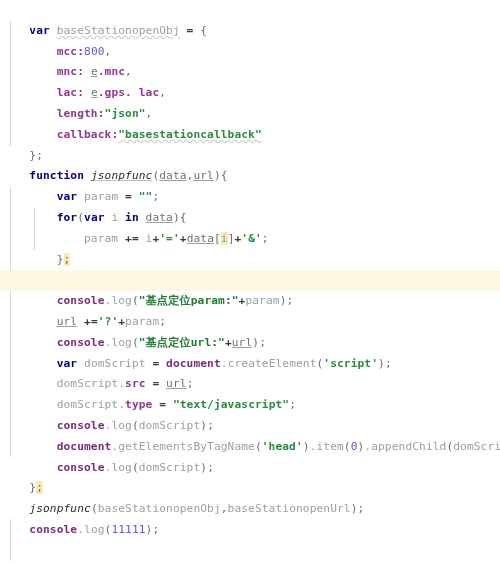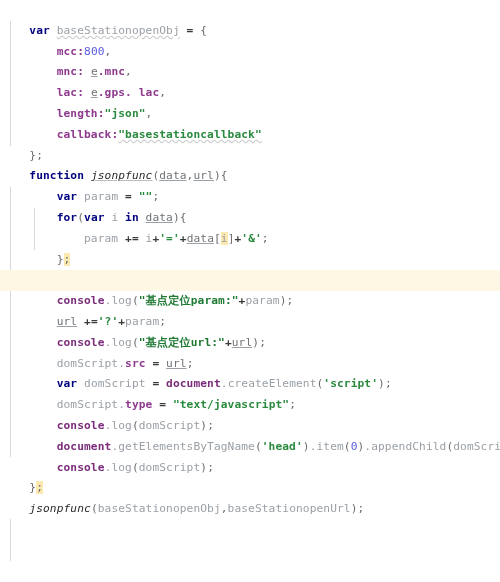--- a/index.html
+++ b/index.html
@@ -133,25 +133,25 @@
 
   <div class="line">
     <span>    </span><span class="declu">url</span><span> </span><span class="op">+=</span><span class="str">'?'</span><span class="op">+</span><span class="ident">param</span><span class="punc">;</span>
   </div>
 
   <div class="line">
     <span>    </span><span class="obj">console</span><span class="ident">.</span><span class="ident">log</span><span class="punc">(</span><span class="cn">"基点定位url:"</span><span class="op">+</span><span class="declu">url</span><span class="punc">)</span><span class="punc">;</span>
   </div>
 
   <div class="line">
-    <span>    </span><span class="ident">domScript</span><span class="ident">.</span><span class="prop">src</span><span> </span><span class="op">=</span><span> </span><span class="declu">url</span><span class="punc">;</span>
+    <span>    </span><span class="kw">var</span><span> </span><span class="ident">domScript</span><span> </span><span class="op">=</span><span> </span><span class="obj">document</span><span class="ident">.</span><span class="ident">createElement</span><span class="punc">(</span><span class="str">'script'</span><span class="punc">)</span><span class="punc">;</span>
   </div>
 
   <div class="line">
-    <span>    </span><span class="kw">var</span><span> </span><span class="ident">domScript</span><span> </span><span class="op">=</span><span> </span><span class="obj">document</span><span class="ident">.</span><span class="ident">createElement</span><span class="punc">(</span><span class="str">'script'</span><span class="punc">)</span><span class="punc">;</span>
+    <span>    </span><span class="ident">domScript</span><span class="ident">.</span><span class="prop">src</span><span> </span><span class="op">=</span><span> </span><span class="declu">url</span><span class="punc">;</span>
   </div>
 
   <div class="line">
     <span>    </span><span class="ident">domScript</span><span class="ident">.</span><span class="prop">type</span><span> </span><span class="op">=</span><span> </span><span class="str">"text/javascript"</span><span class="punc">;</span>
   </div>
 
   <div class="line">
     <span>    </span><span class="obj">console</span><span class="ident">.</span><span class="ident">log</span><span class="punc">(</span><span class="ident">domScript</span><span class="punc">)</span><span class="punc">;</span>
   </div>
 
@@ -164,18 +164,21 @@
   </div>
 
   <div class="line">
     <span class="punc">}</span><span class="punc selbox">;</span>
   </div>
 
   <div class="line">
     <span class="fnidef">jsonpfunc</span><span class="punc">(</span><span class="ident">baseStationopenObj</span><span class="punc">,</span><span class="ident">baseStationopenUrl</span><span class="punc">)</span><span class="punc">;</span>
   </div>
 
+  <div class="line">
+    <span class="obj">console</span><span class="ident">.</span><span class="ident">log</span><span class="punc">(</span><span class="num">11111</span><span class="punc">)</span><span class="punc">;</span>
+  </div>
 
   <div class="line">
     
   </div>
 
 </div>
 
 </body></html>

